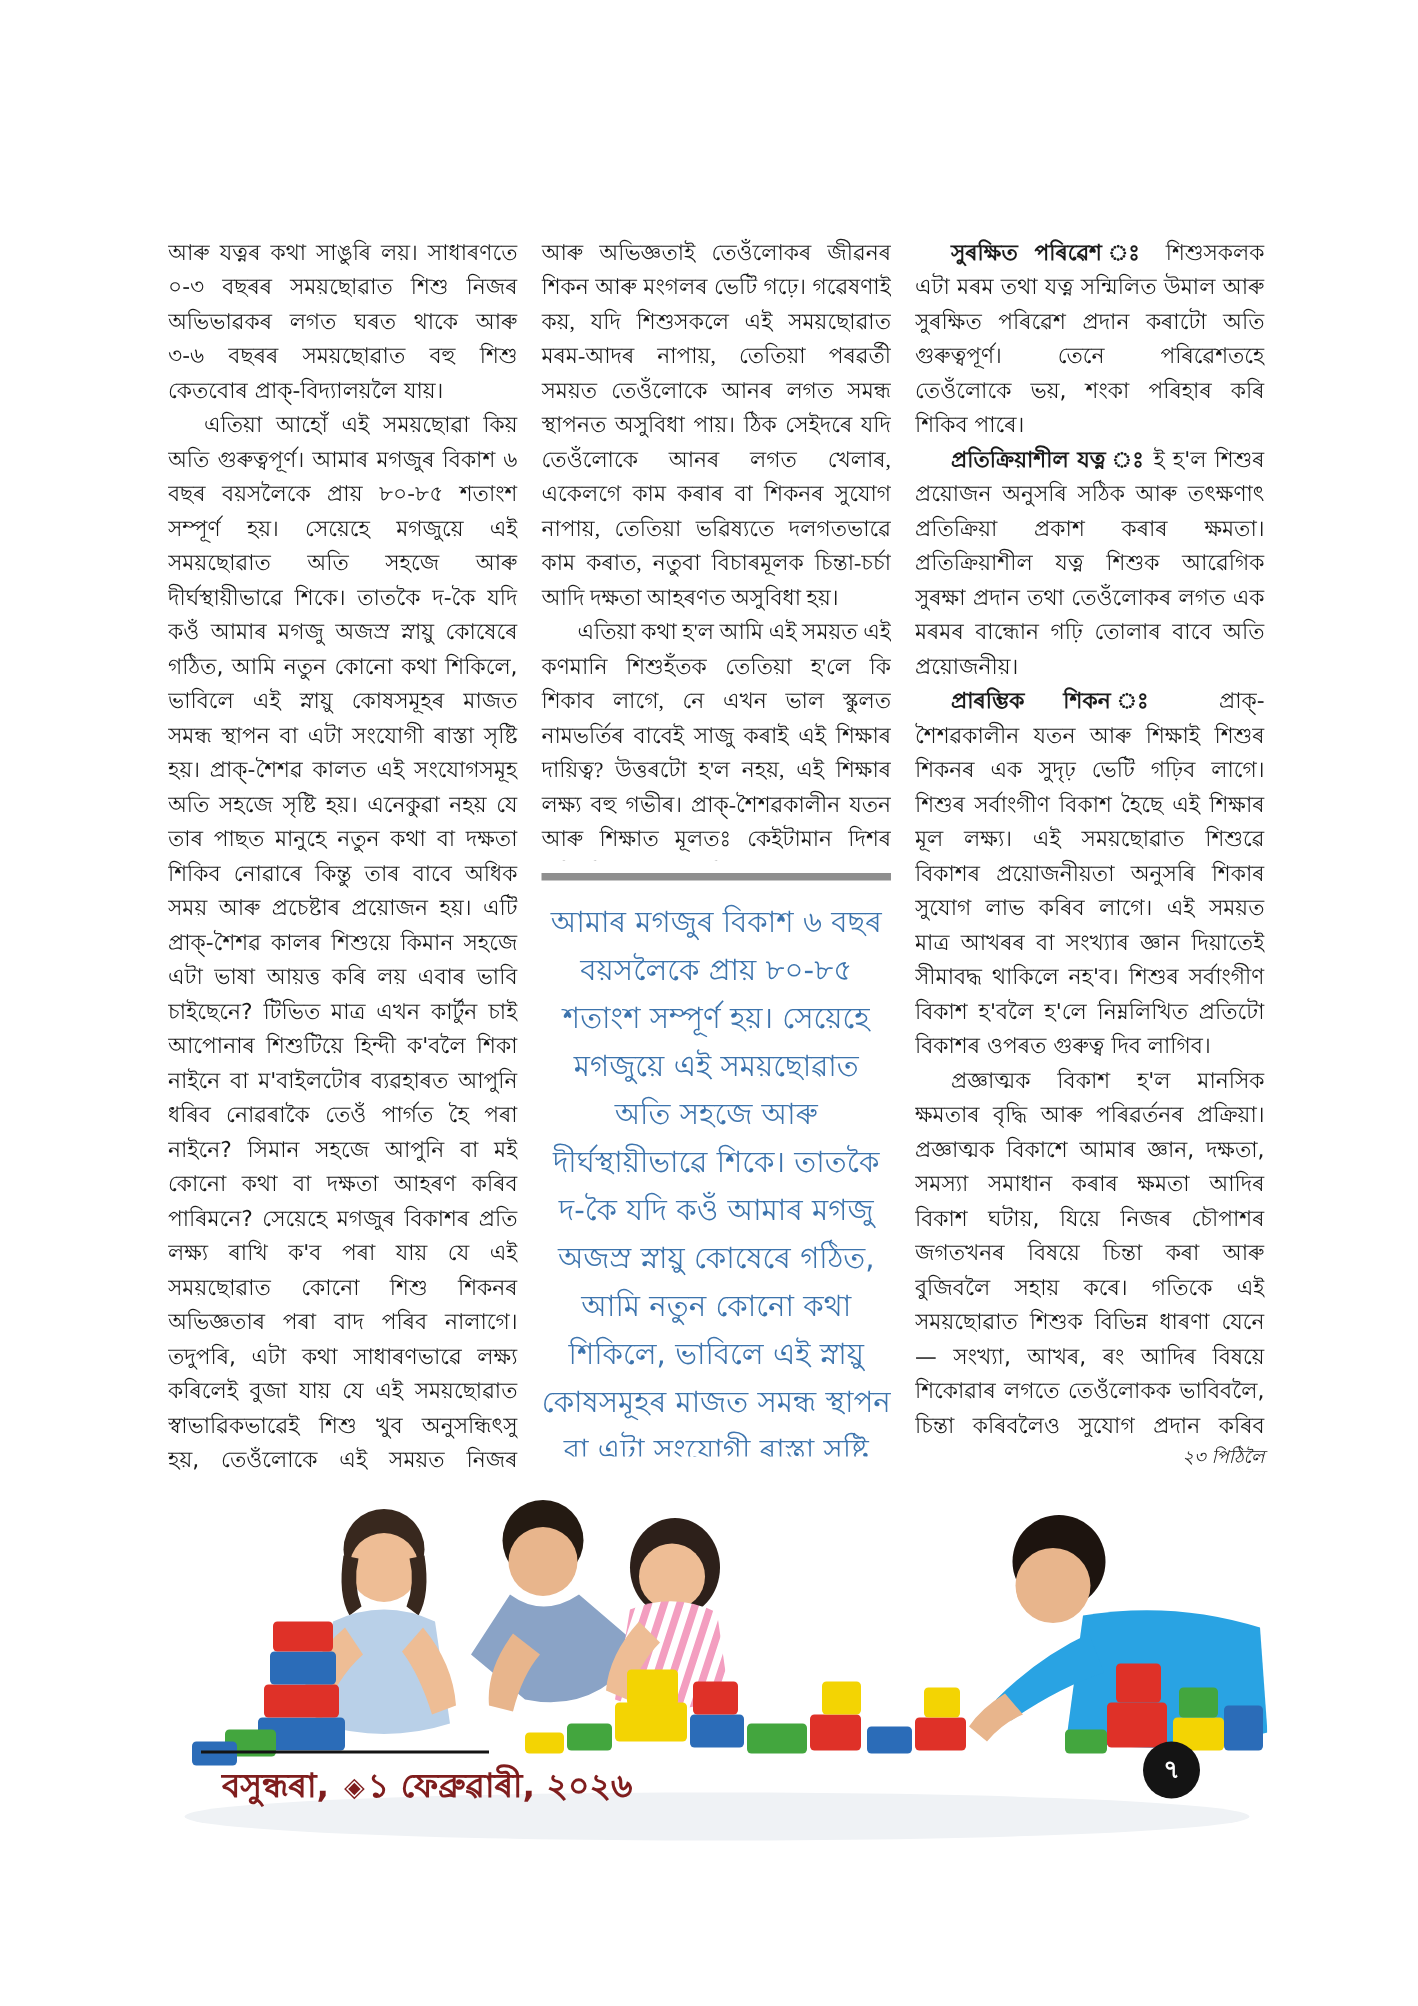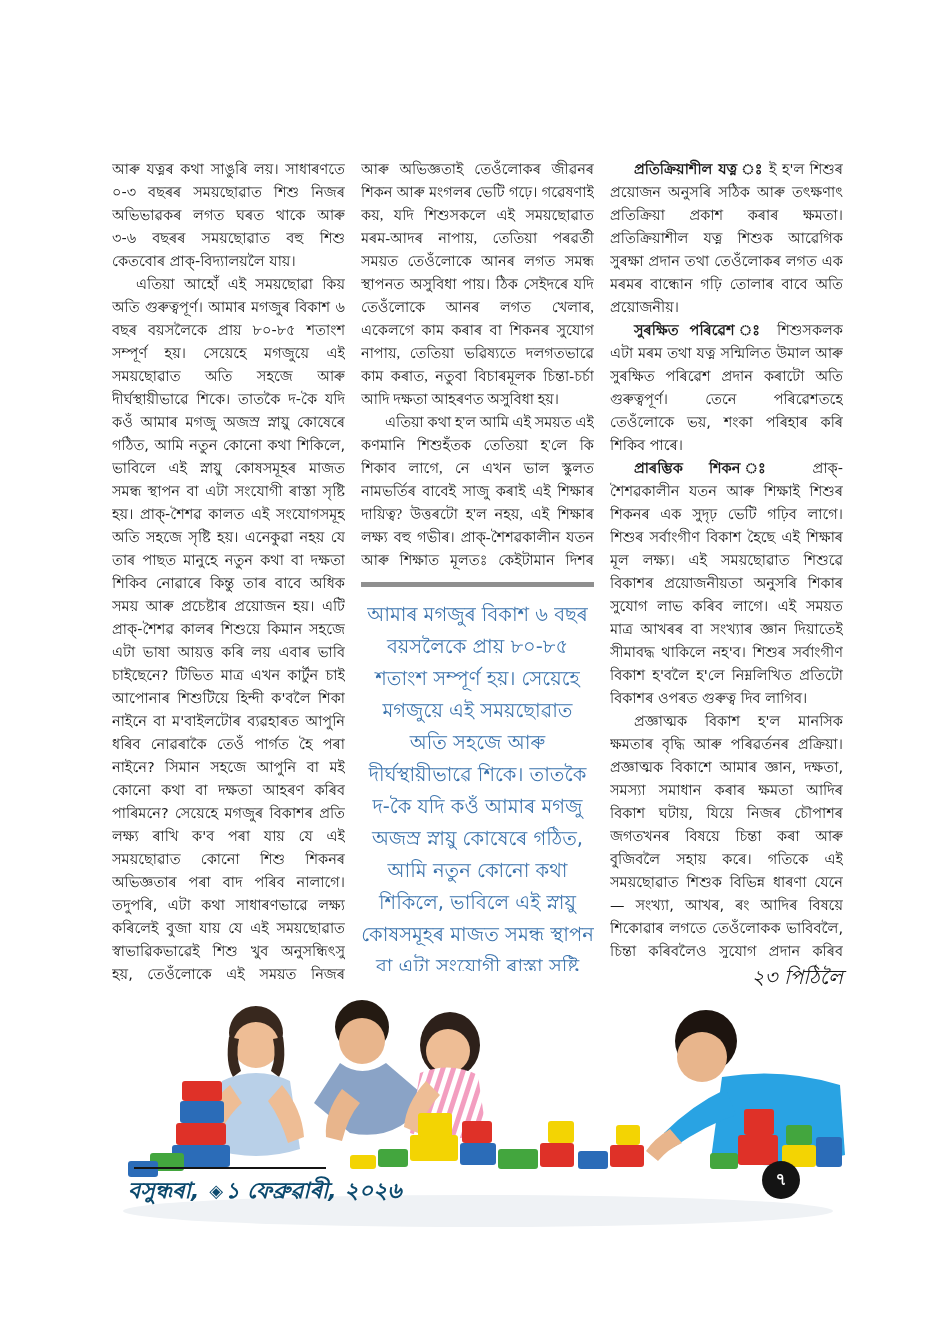--- a/index.html
+++ b/index.html
@@ -10,24 +10,24 @@
   .paras p{margin:0;font-size:14.5px;line-height:23px;text-align:justify;color:#1b1b1b;}
   .paras p.indent{text-indent:24px;}
   .paras p b{font-weight:700;}
   .col1-paras{height:828px;overflow:hidden;}
   .col2-paras{height:416px;overflow:hidden;font-family:Liberation Serif, serif;}
   .col3-wrap{display:flex;flex-direction:column;height:846px;}
   .col3-paras{height:800px;overflow:hidden;}
   .pullquote{margin-top:8px;}
   .pq-bar{height:5px;background:#8f8f8f;margin-bottom:12px;}
   .pq-text{font-size:19.5px;line-height:32px;text-align:center;font-weight:500;max-height:372px;overflow:hidden;}
-  .jumpline{font-style:italic;font-size:20px;text-align:right;margin-top:4px;color:#1b1b1b;}
+  .jumpline{font-style:italic;font-size:12px;text-align:right;margin-top:4px;color:#1b1b1b;}
   .photo{position:absolute;left:110px;top:985px;width:735px;height:250px;overflow:hidden;}
   .footer-rule{position:absolute;left:134px;top:1167px;width:192px;height:2px;background:#141414;}
-  .footer-text{position:absolute;left:128px;top:1173px;font-size:22px;font-weight:700;color:#0c4a6e;white-space:nowrap;font-style:italic;}
+  .footer-text{position:absolute;left:148px;top:1173px;font-size:22px;font-weight:700;color:#7f1d1d;white-space:nowrap;}
   .footer-text .orn{font-size:18px;margin:0 2px 0 10px;vertical-align:1px;}
   .page-badge{position:absolute;left:762px;top:1161px;width:38px;height:38px;border-radius:50%;
     background:#141414;color:#ffffff;display:flex;align-items:center;justify-content:center;
     font-size:17px;font-weight:700;}
 </style>
 </head>
 <body>
 
 <div class="page">
 
@@ -46,22 +46,22 @@
         </div>
       <div class="pullquote">
         <div class="pq-bar"></div>
         <div class="pq-text" style="color: rgb(61, 116, 173);">আমাৰ মগজুৰ বিকাশ ৬ বছৰ বয়সলৈকে প্ৰায় ৮০-৮৫ শতাংশ সম্পূৰ্ণ হয়। সেয়েহে মগজুয়ে এই সময়ছোৱাত অতি সহজে আৰু দীৰ্ঘস্থায়ীভাৱে শিকে। তাতকৈ দ-কৈ যদি কওঁ আমাৰ মগজু অজস্ৰ স্নায়ু কোষেৰে গঠিত, আমি নতুন কোনো কথা শিকিলে, ভাবিলে এই স্নায়ু কোষসমূহৰ মাজত সমন্ধ স্থাপন বা এটা সংযোগী ৰাস্তা সৃষ্টি হয়। প্ৰাক্-শৈশৱ কালত এই সংযোগসমূহ অতি সহজে সৃষ্টি হয়।</div>
       </div>
     </div>
 
     <div class="col">
       <div class="col3-wrap">
         <div class="paras col3-paras">
+            <p class="indent"><b>সুৰক্ষিত পৰিৱেশ ঃ </b>শিশুসকলক এটা মৰম তথা যত্ন সন্মিলিত উমাল আৰু সুৰক্ষিত পৰিৱেশ প্ৰদান কৰাটো অতি গুৰুত্বপূৰ্ণ। তেনে পৰিৱেশতহে তেওঁলোকে ভয়, শংকা পৰিহাৰ কৰি শিকিব পাৰে।</p>
             <p class="indent"><b>প্ৰতিক্ৰিয়াশীল যত্ন ঃ </b>ই হ'ল শিশুৰ প্ৰয়োজন অনুসৰি সঠিক আৰু তৎক্ষণাৎ প্ৰতিক্ৰিয়া প্ৰকাশ কৰাৰ ক্ষমতা। প্ৰতিক্ৰিয়াশীল যত্ন শিশুক আৱেগিক সুৰক্ষা প্ৰদান তথা তেওঁলোকৰ লগত এক মৰমৰ বান্ধোন গঢ়ি তোলাৰ বাবে অতি প্ৰয়োজনীয়।</p>
-            <p class="indent"><b>সুৰক্ষিত পৰিৱেশ ঃ </b>শিশুসকলক এটা মৰম তথা যত্ন সন্মিলিত উমাল আৰু সুৰক্ষিত পৰিৱেশ প্ৰদান কৰাটো অতি গুৰুত্বপূৰ্ণ। তেনে পৰিৱেশতহে তেওঁলোকে ভয়, শংকা পৰিহাৰ কৰি শিকিব পাৰে।</p>
             <p class="indent"><b>প্ৰাৰম্ভিক শিকন ঃ </b>প্ৰাক্-শৈশৱকালীন যতন আৰু শিক্ষাই শিশুৰ শিকনৰ এক সুদৃঢ় ভেটি গঢ়িব লাগে। শিশুৰ সৰ্বাংগীণ বিকাশ হৈছে এই শিক্ষাৰ মূল লক্ষ্য। এই সময়ছোৱাত শিশুৱে বিকাশৰ প্ৰয়োজনীয়তা অনুসৰি শিকাৰ সুযোগ লাভ কৰিব লাগে। এই সময়ত মাত্ৰ আখৰৰ বা সংখ্যাৰ জ্ঞান দিয়াতেই সীমাবদ্ধ থাকিলে নহ'ব। শিশুৰ সৰ্বাংগীণ বিকাশ হ'বলৈ হ'লে নিম্নলিখিত প্ৰতিটো বিকাশৰ ওপৰত গুৰুত্ব দিব লাগিব।</p>
             <p class="indent">প্ৰজ্ঞাত্মক বিকাশ হ'ল মানসিক ক্ষমতাৰ বৃদ্ধি আৰু পৰিৱৰ্তনৰ প্ৰক্ৰিয়া। প্ৰজ্ঞাত্মক বিকাশে আমাৰ জ্ঞান, দক্ষতা, সমস্যা সমাধান কৰাৰ ক্ষমতা আদিৰ বিকাশ ঘটায়, যিয়ে নিজৰ চৌপাশৰ জগতখনৰ বিষয়ে চিন্তা কৰা আৰু বুজিবলৈ সহায় কৰে। গতিকে এই সময়ছোৱাত শিশুক বিভিন্ন ধাৰণা যেনে— সংখ্যা, আখৰ, ৰং আদিৰ বিষয়ে শিকোৱাৰ লগতে তেওঁলোকক ভাবিবলৈ, চিন্তা কৰিবলৈও সুযোগ প্ৰদান কৰিব লাগে।</p>
           </div>
         <div class="jumpline">২৩ পিঠিলৈ</div>
       </div>
     </div>
   </div>
 
   <div class="photo">
     <svg viewBox="0 0 735 250" width="735" height="250" xmlns="http://www.w3.org/2000/svg">

